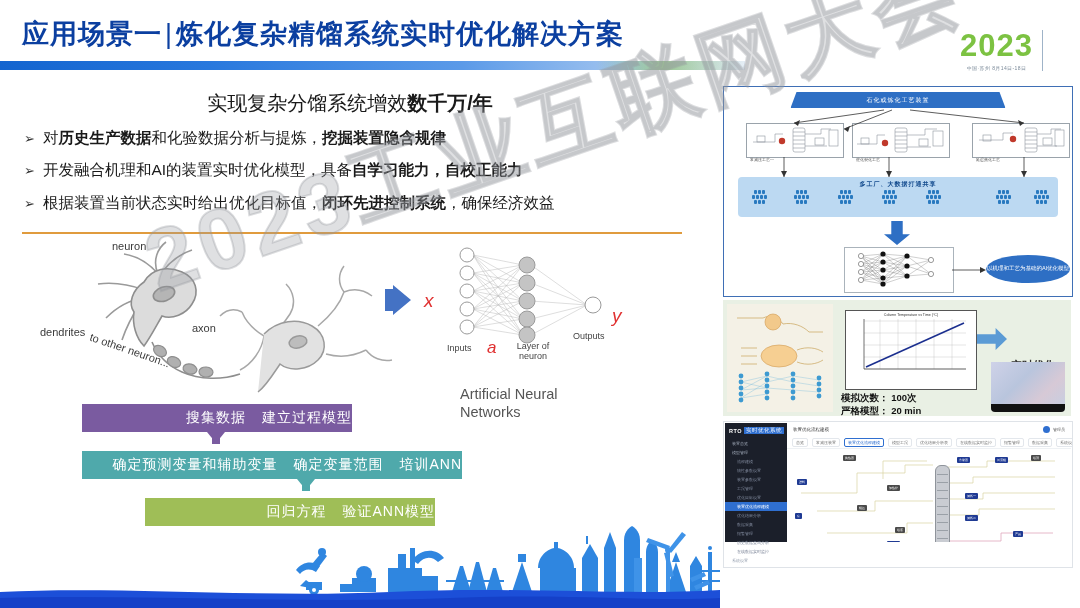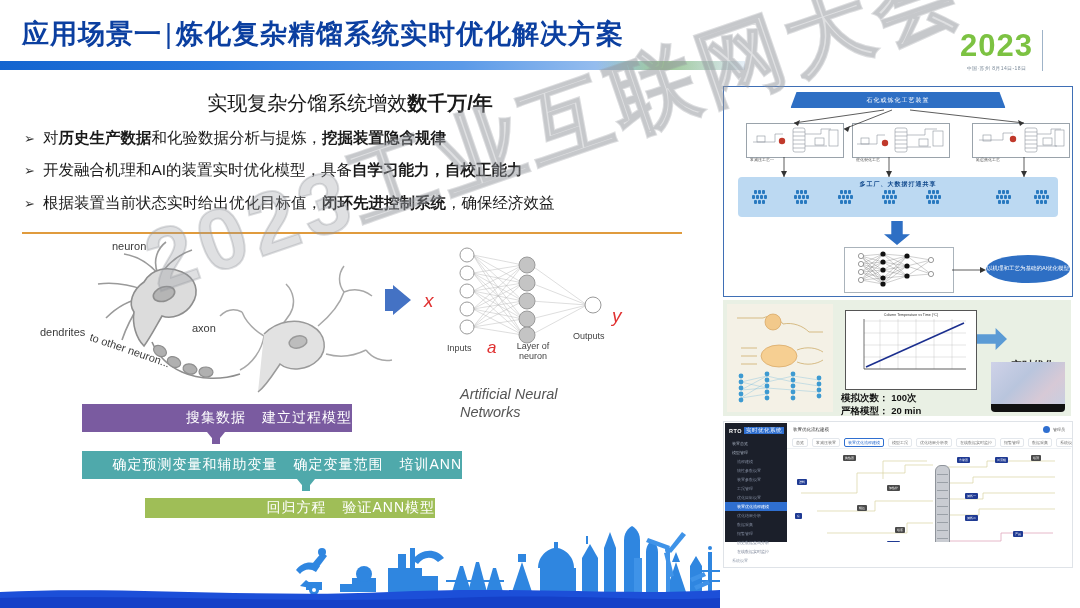--- a/index.html
+++ b/index.html
@@ -91,31 +91,31 @@
   .redx{position:absolute;left:424px;top:290px;color:#e03131;font-size:19px;font-style:italic;}
   .redy{position:absolute;left:612px;top:305px;color:#e03131;font-size:19px;font-style:italic;}
   .reda{position:absolute;left:487px;top:338px;color:#e03131;font-size:17px;font-style:italic;}
 
   .ann-wrap{position:absolute;left:445px;top:243px;width:215px;height:120px;}
   .ann-lbl{position:absolute;font-size:9px;color:#444;text-align:center;}
   .lbl-inputs{left:2px;top:100px;}
   .lbl-layer{left:58px;top:98px;width:60px;line-height:1.15;}
   .lbl-outputs{left:128px;top:88px;}
   .ann-title{
-    position:absolute;left:460px;top:385px;font-size:14.5px;color:#555;line-height:1.25;font-style:italic;
+    position:absolute;left:460px;top:385px;font-size:14.5px;color:#555;line-height:1.25;
   }
 
   
   .flowbar{
     position:absolute;display:flex;align-items:center;justify-content:flex-end;
     color:#fff;font-size:14px;letter-spacing:1px;
   }
   .fb1{left:82px;top:404px;width:270px;height:28px;background:#7a5ba0;}
   .fb2{left:82px;top:451px;width:380px;height:28px;background:#4fa9ab;}
-  .fb3{left:145px;top:498px;width:290px;height:20px;background:#9fbe57;}
+  .fb3{left:145px;top:498px;width:290px;height:28px;background:#9fbe57;}
   .fb-gap{display:inline-block;width:16px;}
   .fdown{position:absolute;width:0;height:0;}
   .arrow1{left:207px;top:432px;border-left:9px solid transparent;border-right:9px solid transparent;border-top:11px solid #7a5ba0;}
   .arrow1s{position:absolute;left:212px;top:432px;width:8px;height:12px;background:#7a5ba0;}
   .arrow2{left:297px;top:479px;border-left:9px solid transparent;border-right:9px solid transparent;border-top:11px solid #4fa9ab;}
   .arrow2s{position:absolute;left:302px;top:479px;width:8px;height:12px;background:#4fa9ab;}
 
   
   .panel{position:absolute;overflow:hidden;}
   .panel-top{left:723px;top:86px;width:348px;height:209px;border:1.5px solid #3f6fb5;background:#fff;}

